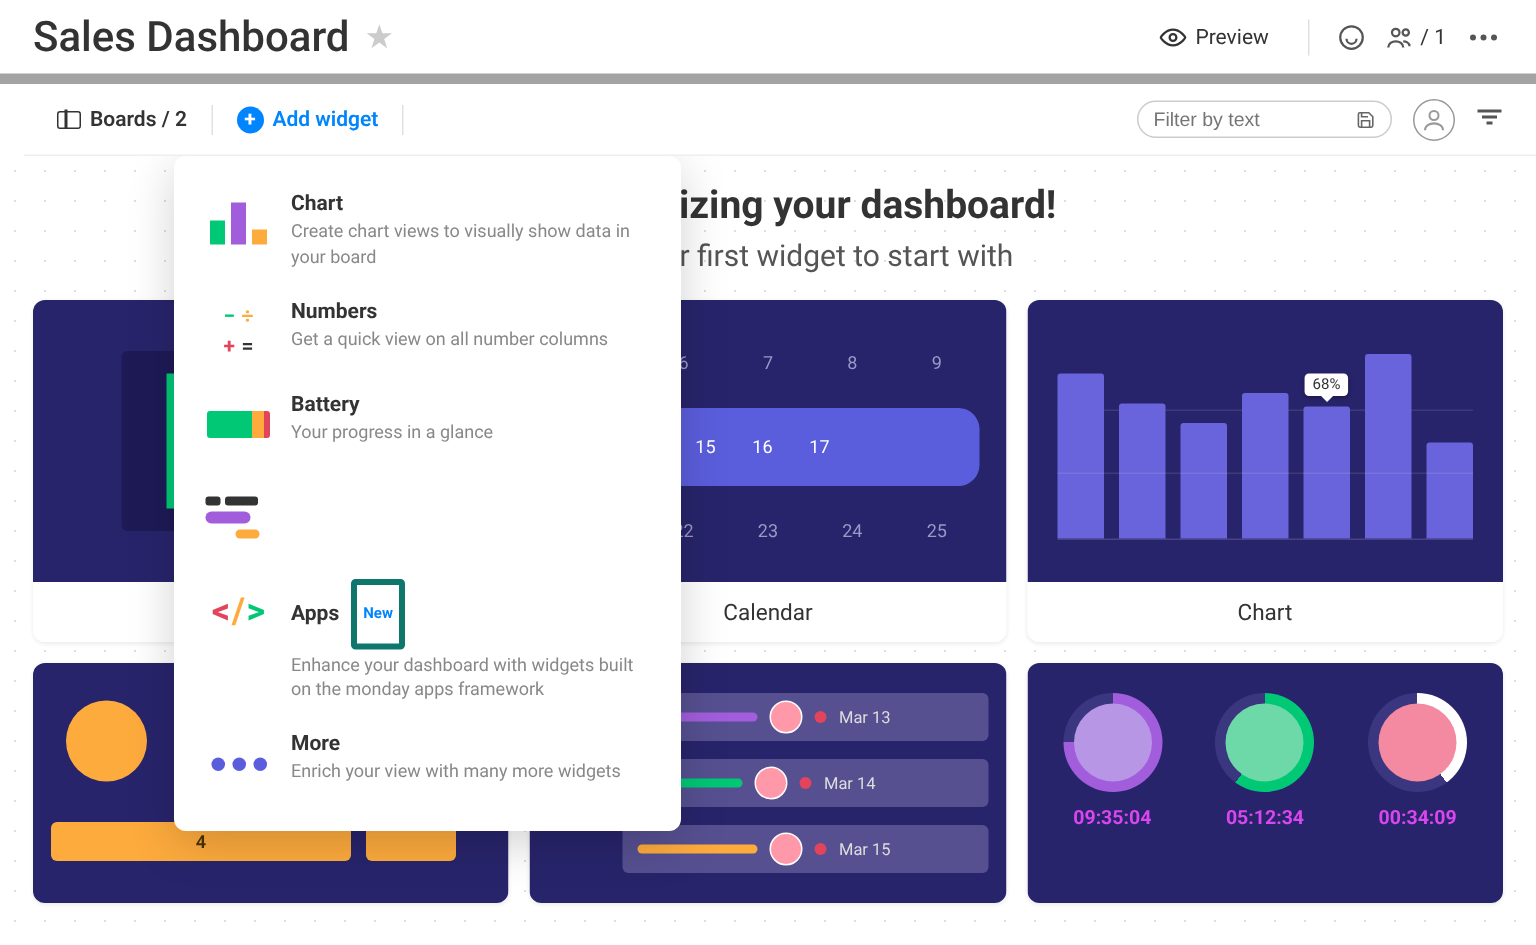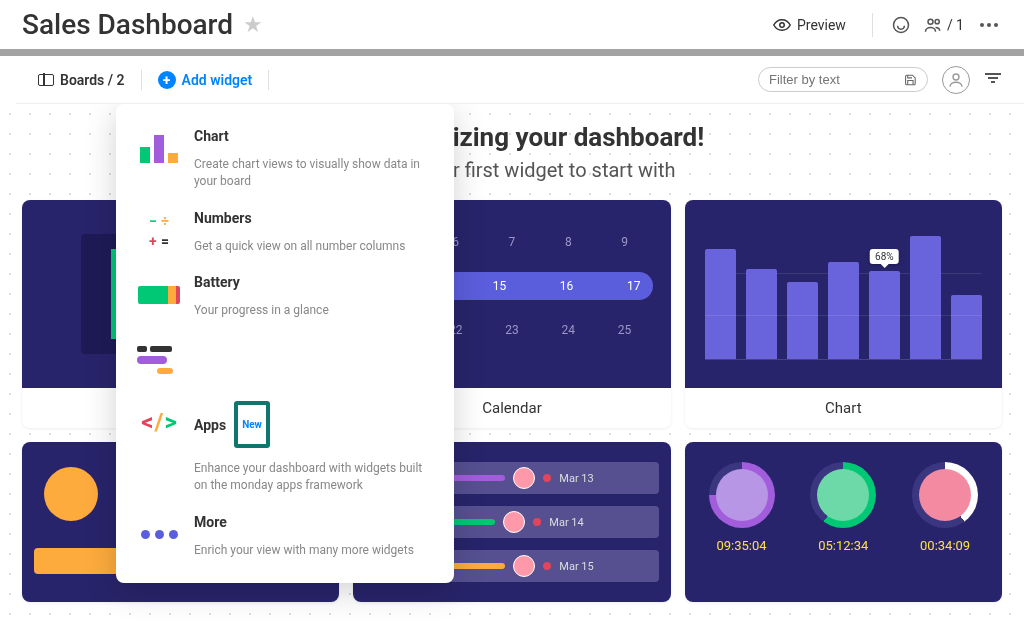--- a/index.html
+++ b/index.html
@@ -50,21 +50,21 @@
 .status-visual { display: flex; align-items: center; justify-content: center; }
 .status-frame { width: 200px; height: 120px; background: #1e1a56; border-radius: 4px; display: flex; align-items: center; justify-content: center; }
 .status-box { width: 140px; height: 90px; background: #00c875; }
 
 
 .cal-visual { padding: 30px 18px; }
 .cal-grid { display: flex; flex-direction: column; gap: 18px; }
 .cal-row { display: flex; justify-content: space-around; }
 .cal-cell { width: 38px; height: 24px; display: flex; align-items: center; justify-content: center; color: #9b97c8; font-size: 12px; border-radius: 12px; }
 .cal-active { background: #7a7de0; color: #fff; }
-.cal-pill-row { background: #5b5edc; border-radius: 14px; display: flex; justify-content: space-between; padding: 2px 0; }
+.cal-pill-row { background: #5b5edc; border-radius: 14px; display: flex; justify-content: flex-start; padding: 14px 0; }
 .cal-pill-row .cal-cell { color: #fff; }
 
 
 .chart-visual { padding: 30px 20px 10px; position: relative; }
 .chart-bars { display: flex; align-items: flex-end; gap: 10px; height: 130px; border-bottom: 1px solid rgba(255,255,255,0.15); position: relative; }
 .chart-bars::before, .chart-bars::after { content: ""; position: absolute; left: 0; right: 0; height: 1px; background: rgba(255,255,255,0.1); }
 .chart-bars::before { top: 33%; }
 .chart-bars::after { top: 66%; }
 .bar { flex: 1; background: #6964dc; border-radius: 2px 2px 0 0; position: relative; }
 .bar-tooltip { position: absolute; top: -22px; left: 50%; transform: translateX(-50%); background: #fff; color: #333; font-size: 10px; padding: 2px 5px; border-radius: 3px; white-space: nowrap; box-shadow: 0 1px 3px rgba(0,0,0,0.3); }
@@ -89,30 +89,30 @@
 .tl-bar { height: 6px; border-radius: 3px; }
 .tl-av { width: 22px; height: 22px; border-radius: 50%; background: #f9a; border: 1.5px solid #fff; }
 .tl-dot { width: 8px; height: 8px; border-radius: 50%; }
 .tl-date { color: #ddd; font-size: 11px; }
 
 
 .team-visual { display: flex; justify-content: space-around; padding: 20px 6px; }
 .team-member { display: flex; flex-direction: column; align-items: center; gap: 10px; }
 .team-ring { width: 66px; height: 66px; border-radius: 50%; position: relative; display: flex; align-items: center; justify-content: center; }
 .team-av { width: 52px; height: 52px; border-radius: 50%; }
-.team-time { color: #fde047; font-size: 13px; }
+.team-time { color: #d946ef; font-size: 13px; font-weight: bold; }
 
 
 .dropdown { position: absolute; top: 0; left: 116px; width: 338px; background: #fff; border-radius: 8px; box-shadow: 0 8px 32px rgba(0,0,0,0.18); padding: 14px 0; z-index: 100; }
 .dropdown::before { content: ""; position: absolute; top: -7px; left: 62px; width: 14px; height: 14px; background: #fff; transform: rotate(45deg); }
 .dd-item { display: flex; gap: 12px; padding: 10px 20px; cursor: pointer; }
 .dd-icon { width: 46px; height: 42px; flex-shrink: 0; display: flex; align-items: center; justify-content: center; }
 .dd-text { flex: 1; }
 .dd-title { font-size: 14px; font-weight: 700; color: #333; display: flex; align-items: center; gap: 8px; }
-.dd-desc { font-size: 12px; color: #888; margin-top: 12px; line-height: 1.4; }
+.dd-desc { font-size: 12px; color: #888; margin-top: 2px; line-height: 1.4; }
 .badge-new { font-size: 10px; color: #0085ff; border: 4px solid #0f766e; border-radius: 3px; padding: 14px 4px; font-weight: 700; }
 
 
 .dd-chart { display: flex; align-items: flex-end; gap: 4px; }
 .dd-chart span:nth-child(1) { width: 10px; height: 16px; background: #00c875; }
 .dd-chart span:nth-child(2) { width: 10px; height: 28px; background: #a25ddc; }
 .dd-chart span:nth-child(3) { width: 10px; height: 10px; background: #fdab3d; }
 .dd-numbers { display: grid; grid-template-columns: 1fr 1fr; gap: 4px; font-size: 14px; font-weight: bold; }
 .dd-numbers span:nth-child(1) { color: #00c875; }
 .dd-numbers span:nth-child(2) { color: #fdab3d; }

